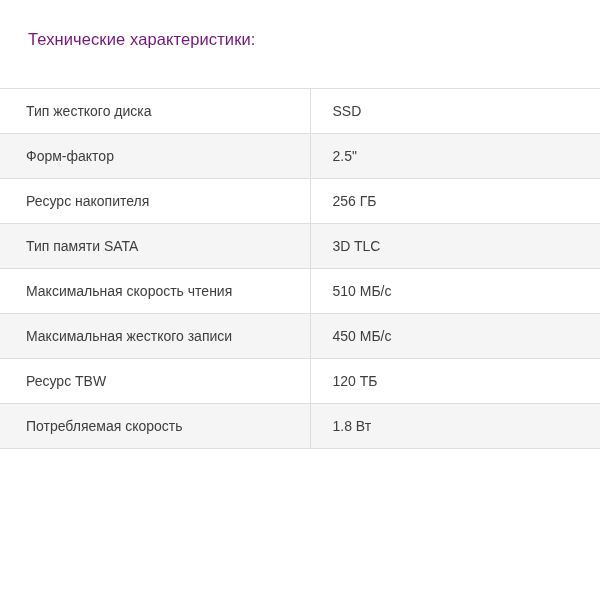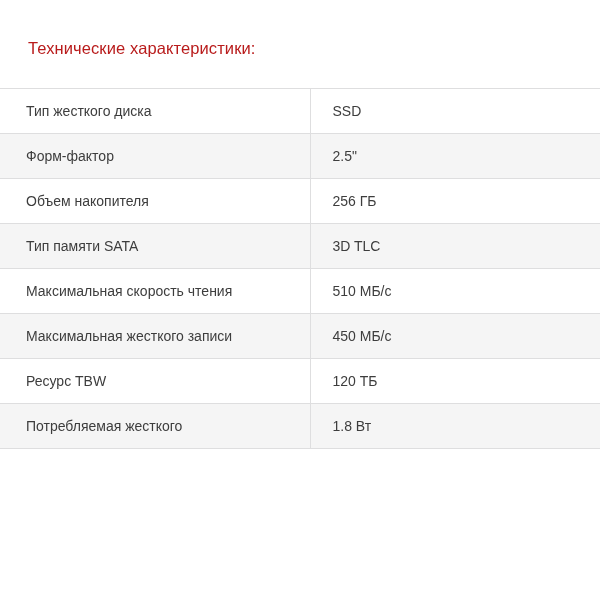--- a/index.html
+++ b/index.html
@@ -18,24 +18,23 @@
     width: 600px;
     height: 600px;
     position: relative;
     box-sizing: border-box;
   }
   .title {
     position: absolute;
     left: 28px;
     top: 30px;
     font-size: 16.5px;
-    color: #b91c1c;
+    color: #701a75;
     letter-spacing: 0.1px;
     white-space: nowrap;
-    margin-top: 9px;
   }
   .spec-table {
     position: absolute;
     left: 0;
     top: 88px;
     width: 600px;
     border-collapse: collapse;
     table-layout: fixed;
   }
   .spec-table tr {
@@ -79,39 +78,39 @@
     <tbody>
       <tr>
         <td class="name">Тип жесткого диска</td>
         <td class="value">SSD</td>
       </tr>
       <tr>
         <td class="name">Форм-фактор</td>
         <td class="value">2.5"</td>
       </tr>
       <tr>
-        <td class="name">Объем накопителя</td>
+        <td class="name">Ресурс накопителя</td>
         <td class="value">256 ГБ</td>
       </tr>
       <tr>
         <td class="name">Тип памяти SATA</td>
         <td class="value">3D TLC</td>
       </tr>
       <tr>
         <td class="name">Максимальная скорость чтения</td>
         <td class="value">510 МБ/с</td>
       </tr>
       <tr>
         <td class="name">Максимальная жесткого записи</td>
         <td class="value">450 МБ/с</td>
       </tr>
       <tr>
         <td class="name">Ресурс TBW</td>
         <td class="value">120 ТБ</td>
       </tr>
       <tr>
-        <td class="name">Потребляемая жесткого</td>
+        <td class="name">Потребляемая скорость</td>
         <td class="value">1.8 Вт</td>
       </tr>
     </tbody>
   </table>
 
 </div>
 
 </body></html>

